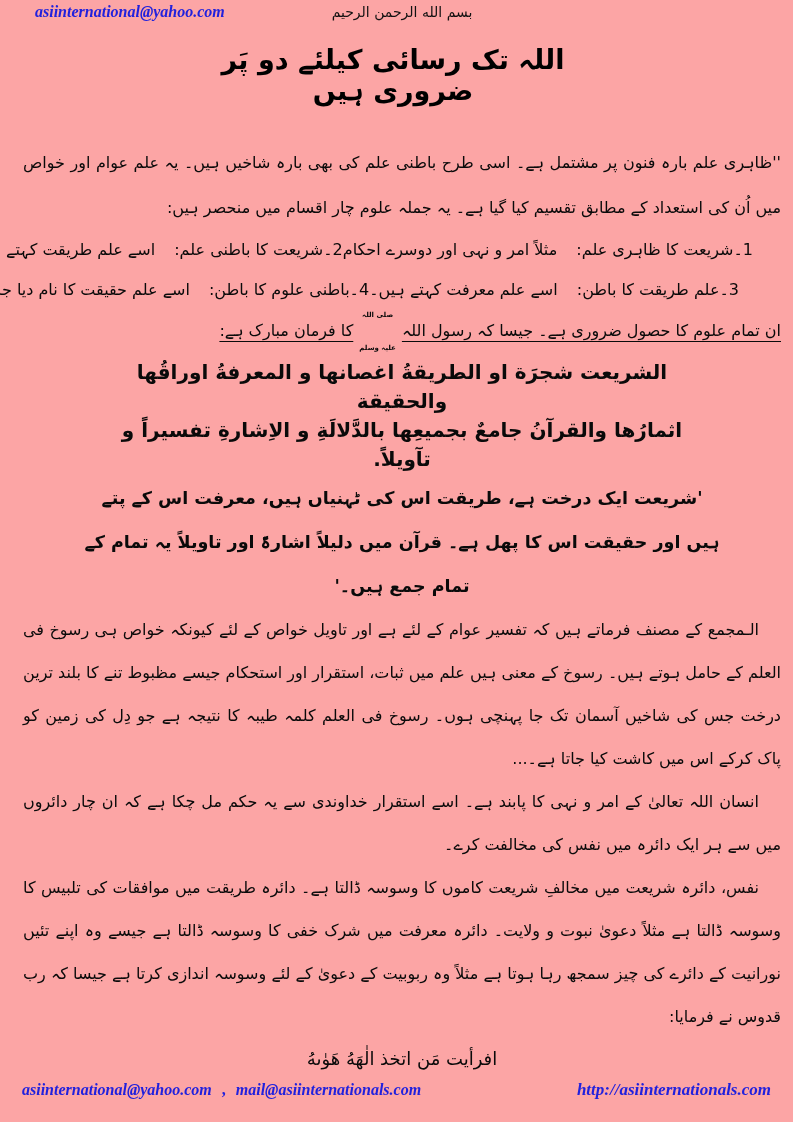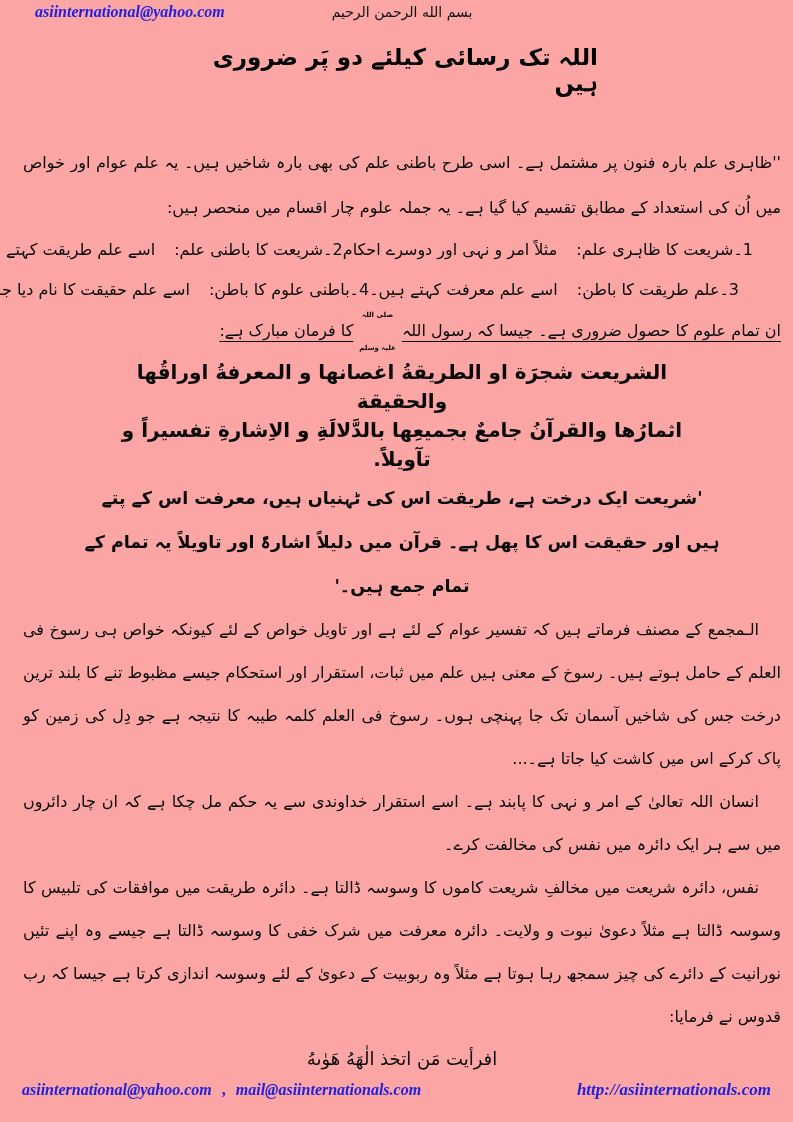--- a/index.html
+++ b/index.html
@@ -31,22 +31,22 @@
   }
   .author-block { position:absolute; right:10px; top:30px; text-align:right; }
   .author-line { font-size:15px; font-weight:bold; direction:rtl; }
   .date-line {
     direction:ltr; text-align:left;
     font-family:"Liberation Sans", sans-serif;
     font-size:18px; color:#58585a; margin-top:3px;
   }
   .doc-title {
     position:absolute; right:195px; top:44px; width:410px;
-    text-align:right; direction:rtl;
-    font-size:23px; font-weight:bold; color:#000;
+    text-align:center; direction:rtl;
+    font-size:27px; font-weight:bold; color:#000;
   }
   
   .main { padding:0 12px; direction:rtl; font-size:16px; color:#0a0a0a; }
   .par { text-align:justify; line-height:45px; }
   .p1 { margin-top:22px; }
   .indent { text-indent:22px; }
   .lh43 { line-height:43px; }
   .list-row { display:flex; justify-content:space-between; line-height:40px; white-space:nowrap; }
   .list-row-1 { padding:0 28px 0 66px; }
   .list-row-2 { padding:0 42px 0 8px; }

